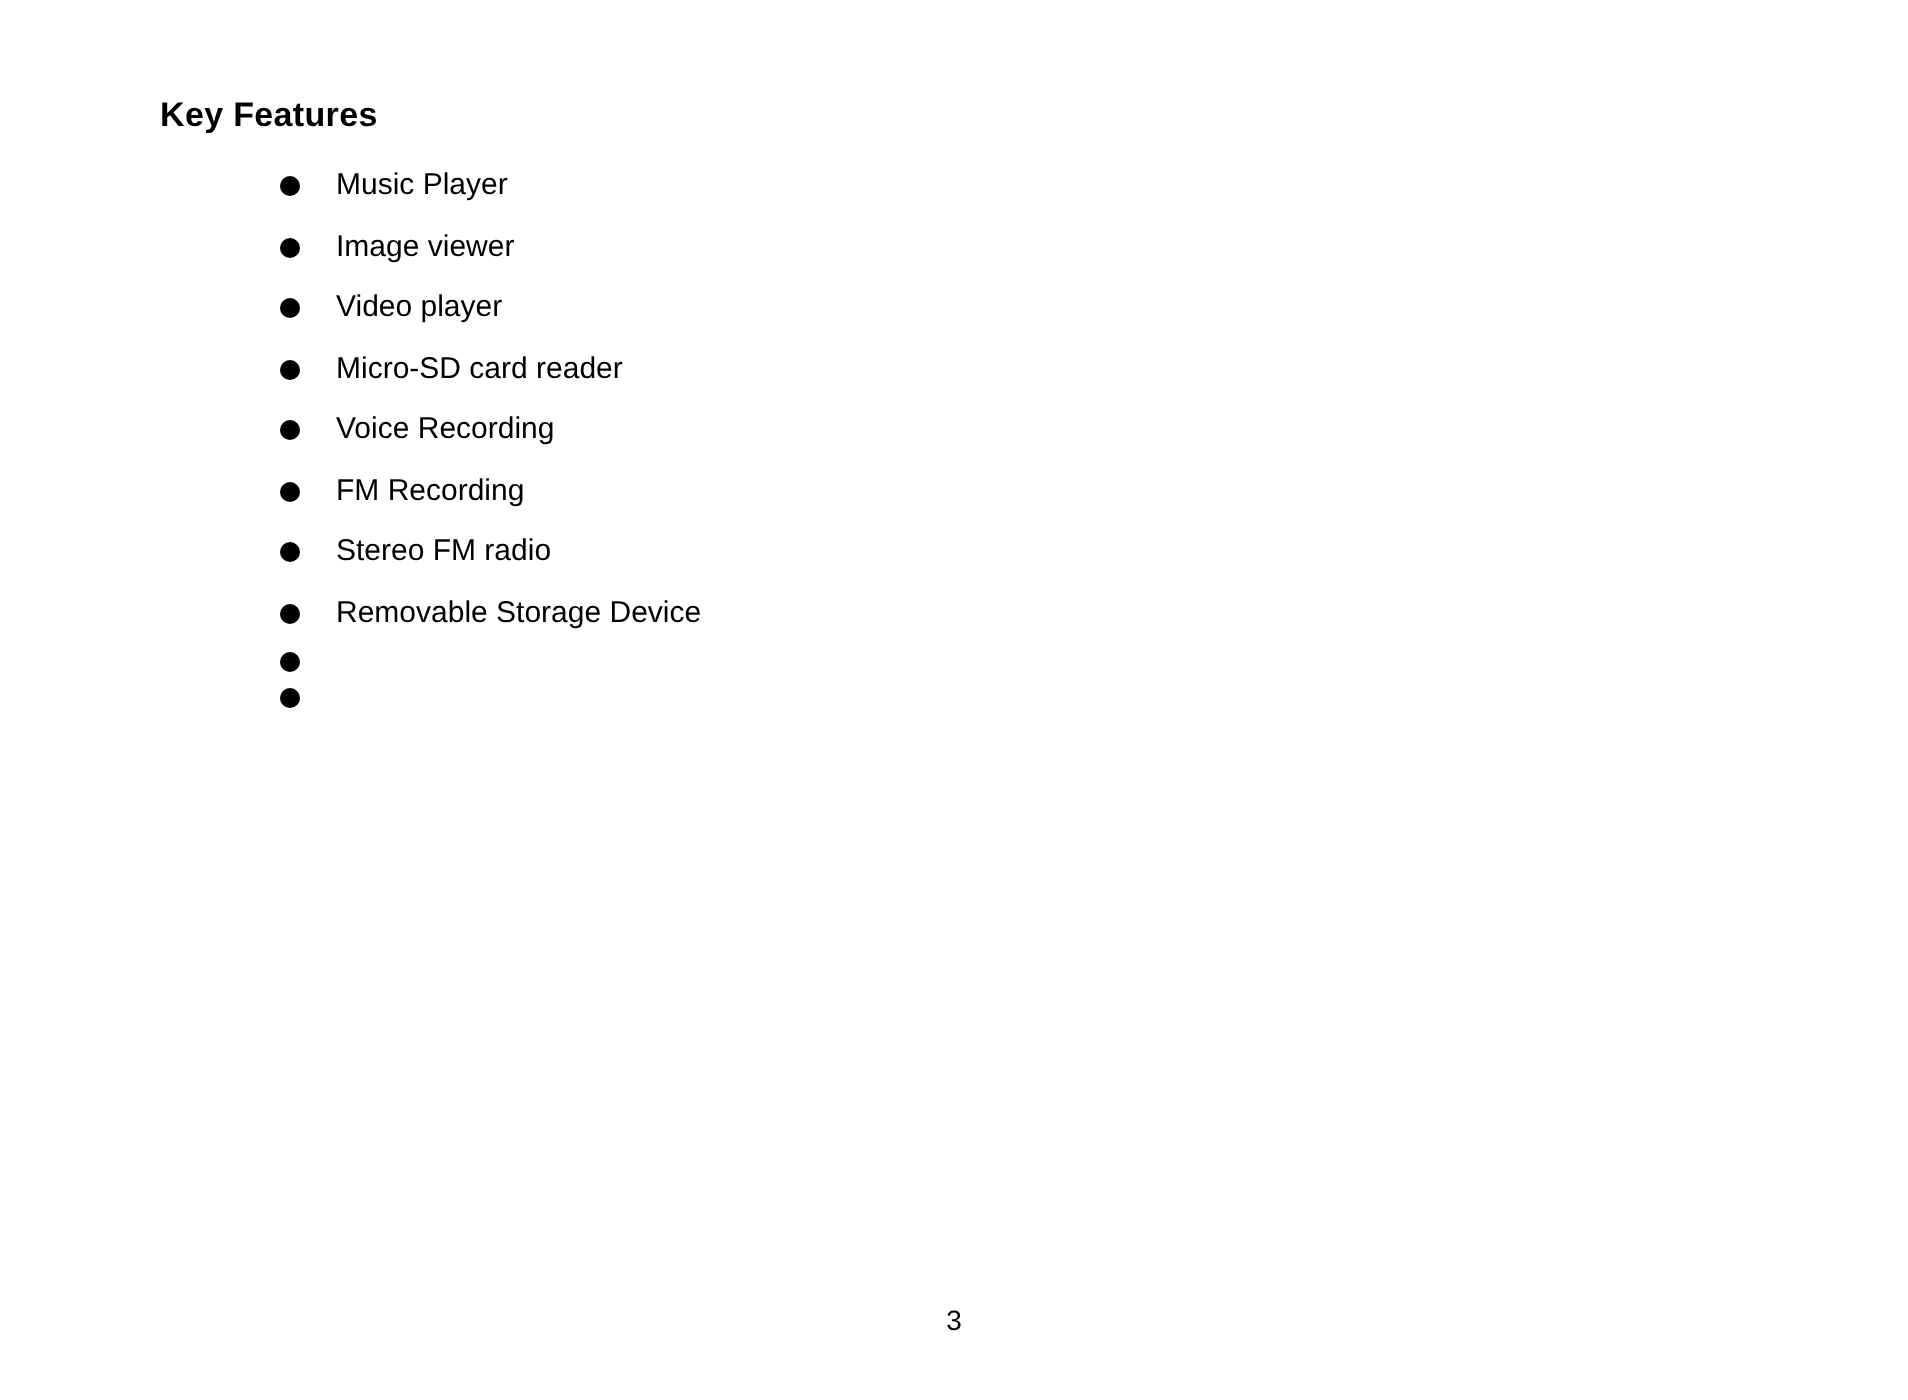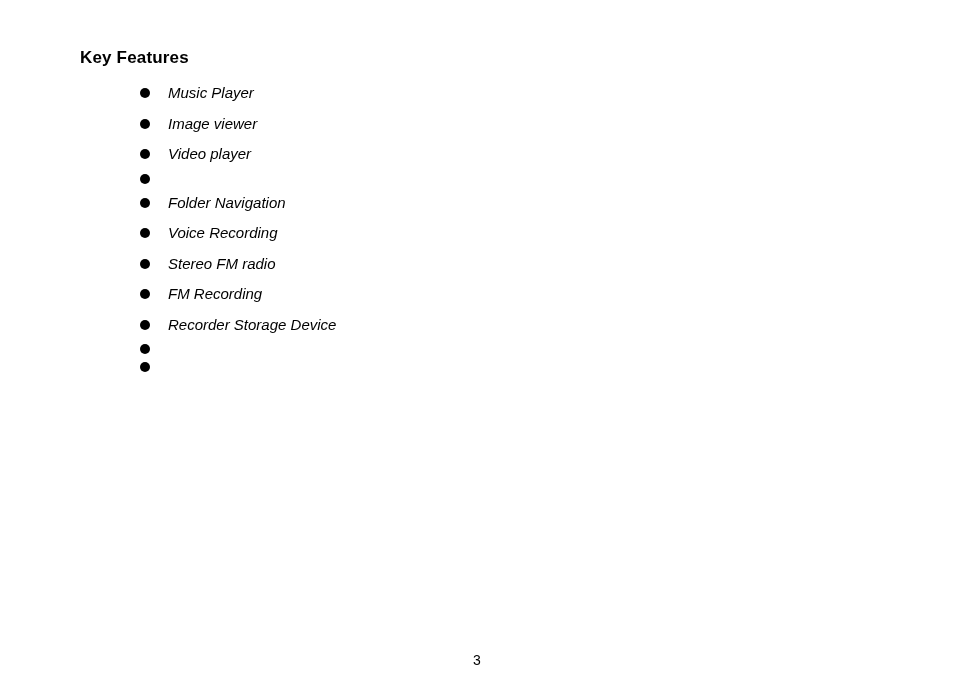--- a/index.html
+++ b/index.html
@@ -29,21 +29,20 @@
       font-weight: 900;
       font-family: Arial, sans-serif;
       margin-bottom: 14px;
       letter-spacing: 0.01em;
     }
 
     .features-list {
       list-style: none;
       padding: 0;
       margin-left: 60px;
-      font-style: italic;
     }
 
     .features-list li {
       display: flex;
       align-items: center;
       margin-bottom: 8px;
       font-size: 15px;
       line-height: 1.5;
     }
 
@@ -80,40 +79,37 @@
       <li>
         <span class="bullet"></span>
         <span>Image viewer</span>
       </li>
       <li>
         <span class="bullet"></span>
         <span>Video player</span>
       </li>
       <li>
         <span class="bullet"></span>
-      </li>
-      <li>
-        <span class="bullet"></span>
-        <span>Folder Navigation</span>
+        <span>Micro-SD card reader</span>
       </li>
       <li>
         <span class="bullet"></span>
         <span>Voice Recording</span>
       </li>
       <li>
         <span class="bullet"></span>
+        <span>FM Recording</span>
+      </li>
+      <li>
+        <span class="bullet"></span>
         <span>Stereo FM radio</span>
       </li>
       <li>
         <span class="bullet"></span>
-        <span>FM Recording</span>
-      </li>
-      <li>
-        <span class="bullet"></span>
-        <span>Recorder Storage Device</span>
+        <span>Removable Storage Device</span>
       </li>
       <li>
         <span class="bullet"></span>
       </li>
       <li>
         <span class="bullet"></span>
       </li>
     </ul>
 
   <div class="page-number">3</div>

